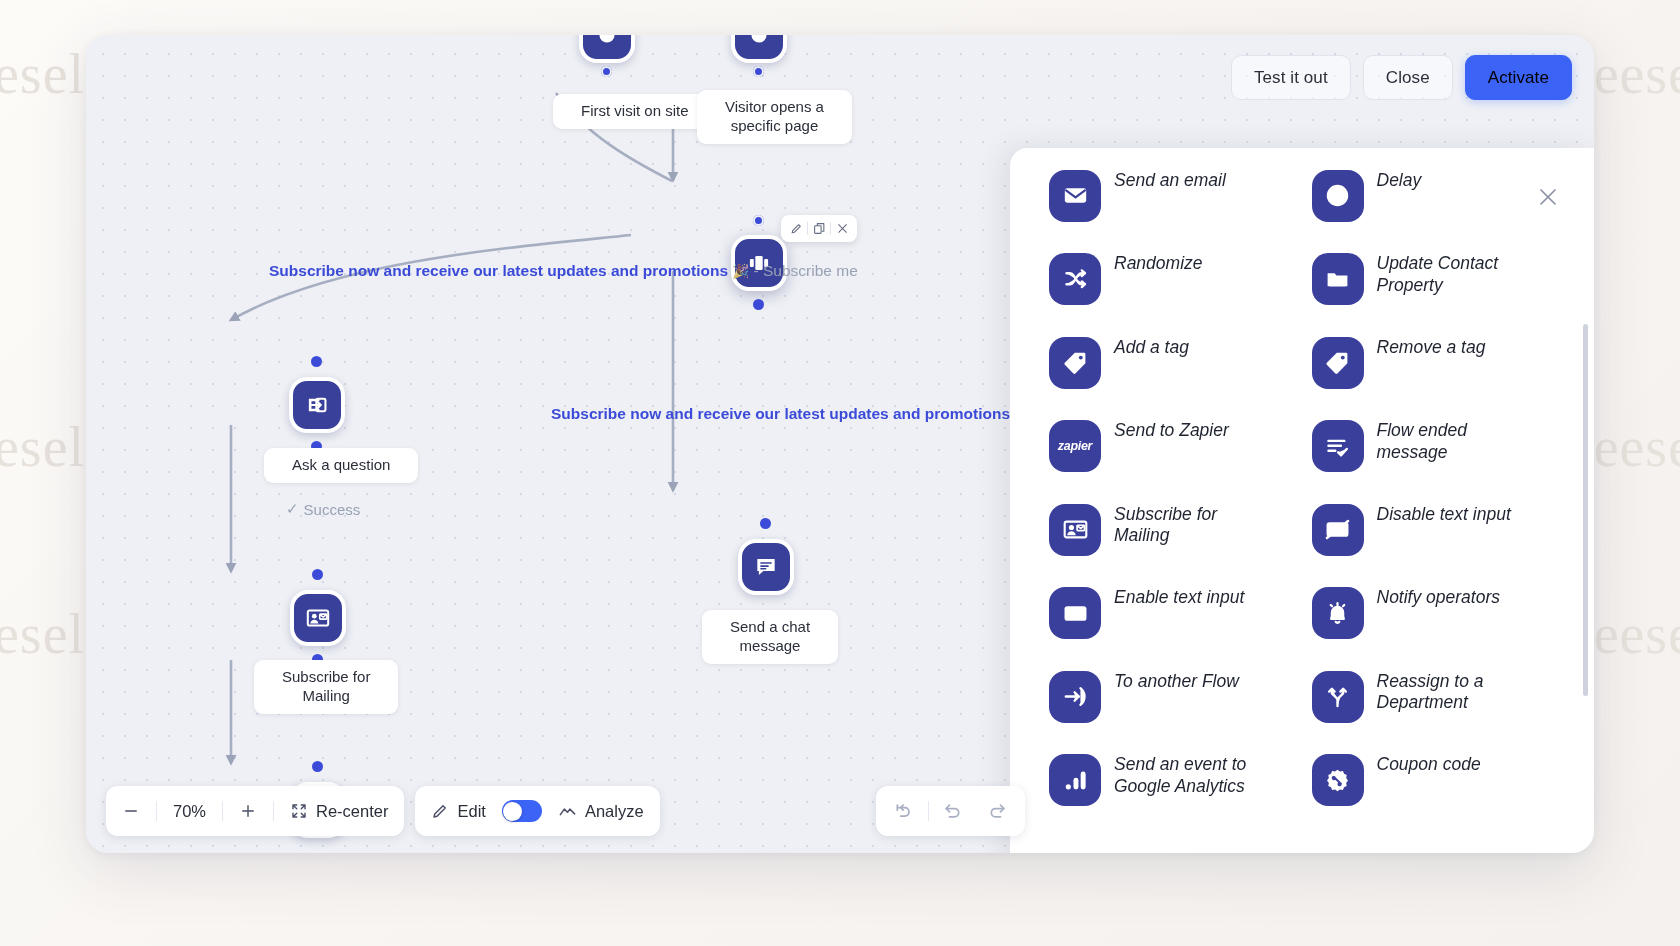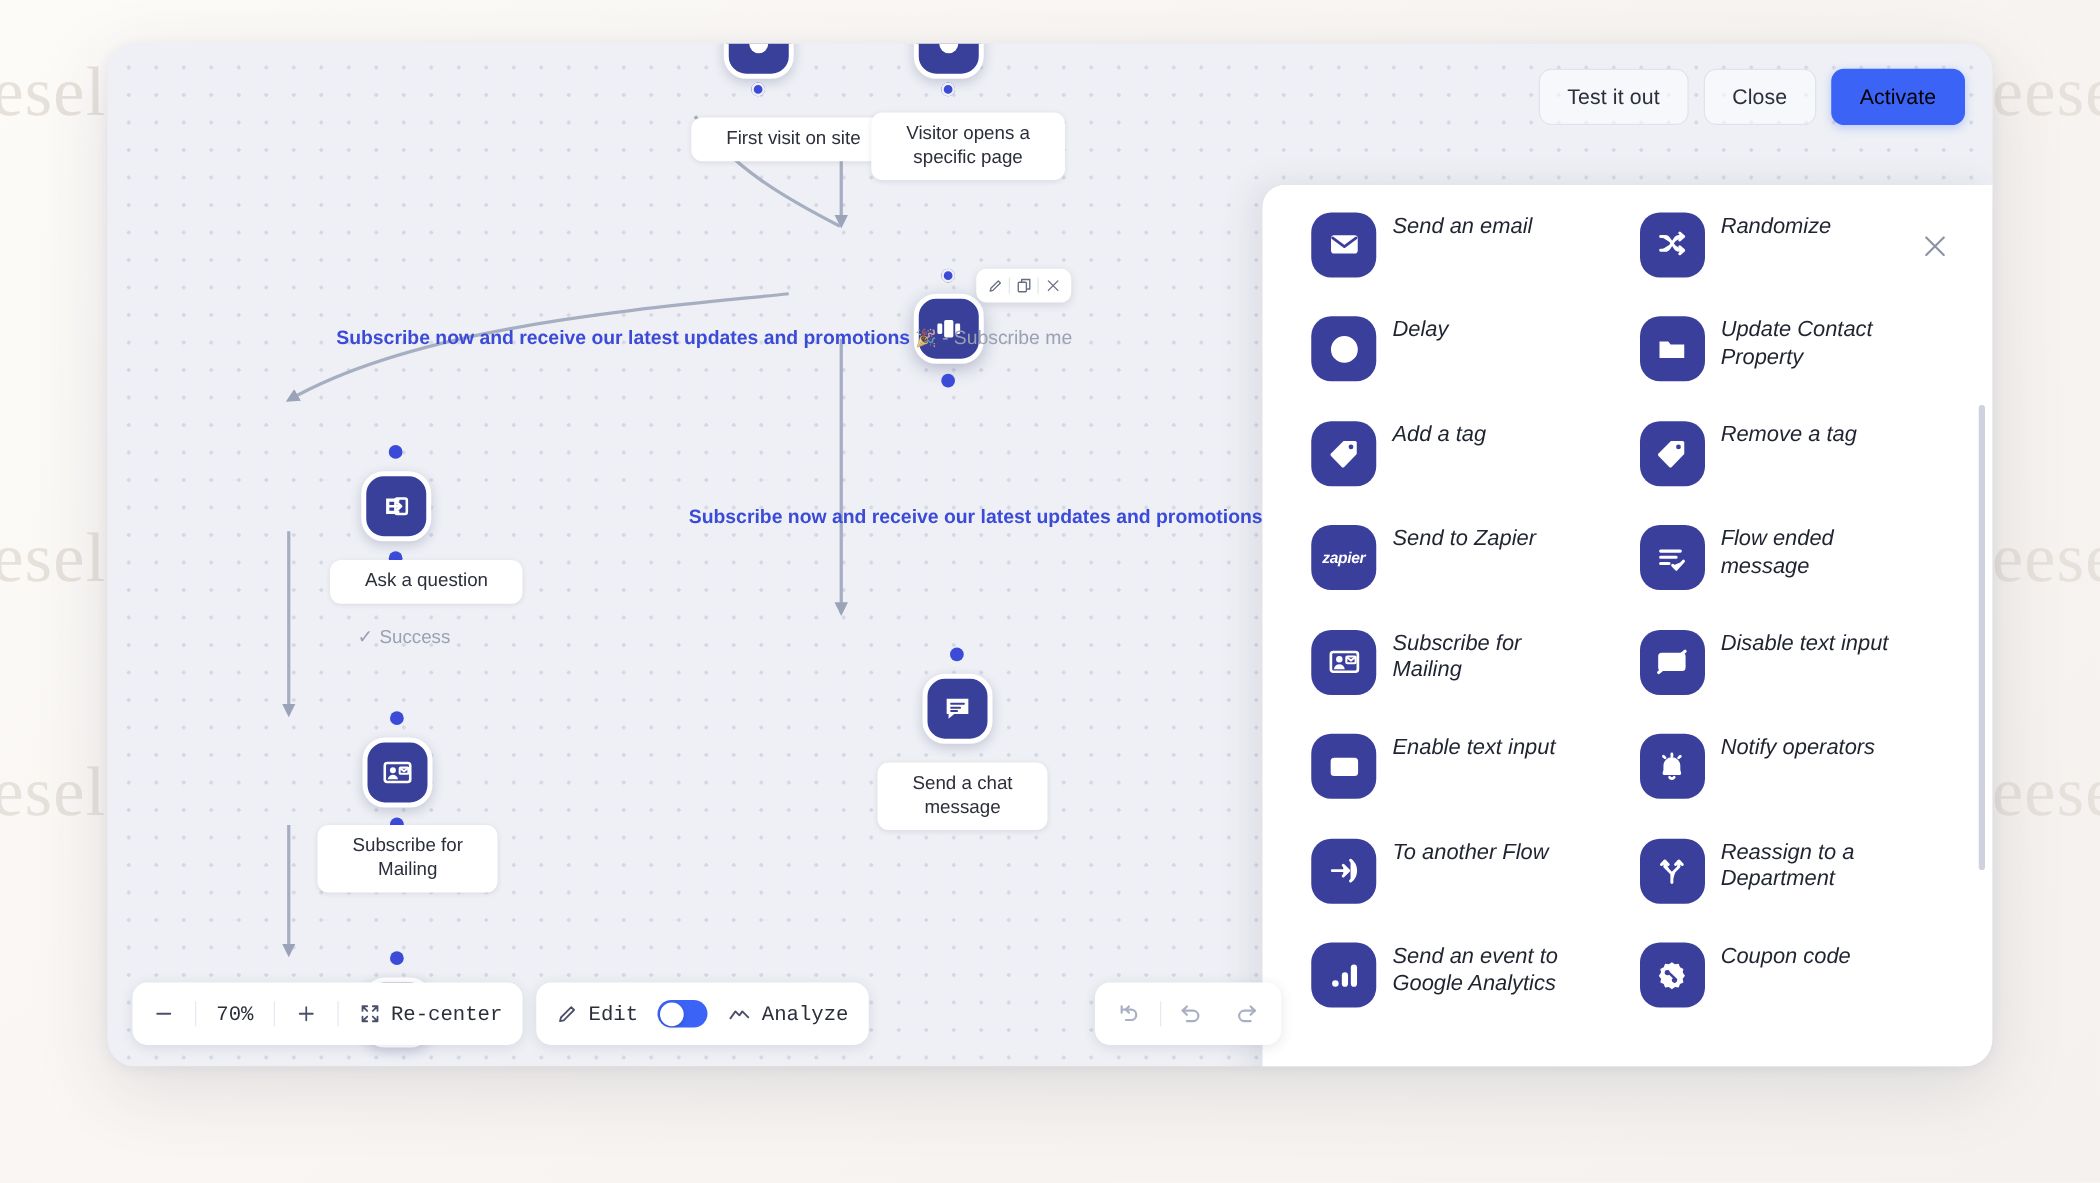--- a/index.html
+++ b/index.html
@@ -159,21 +159,20 @@
     z-index: 35;
     pointer-events: none;
   }
   .bar {
     background: #fff;
     border-radius: 12px;
     height: 50px;
     display: flex; align-items: center;
     box-shadow: 0 2px 10px rgba(60,60,90,.12);
     pointer-events: auto;
-    font-family: Liberation Mono, monospace;
   }
   .bar .cell {
     display: flex; align-items: center; justify-content: center;
     height: 100%;
     padding: 0 16px;
     cursor: pointer;
     font-size: 16.5px;
     color: #2b2f3a;
     gap: 8px;
     white-space: nowrap;
@@ -512,37 +511,37 @@
               <svg viewBox="0 0 24 24">
                   <rect x="2.5" y="5.5" width="19" height="13" rx="2.2"></rect>
                   <path d="M3.6 7.4l8.4 6.2 8.4-6.2" fill="none" stroke="#3b3f9c" stroke-width="1.9" stroke-linecap="round" stroke-linejoin="round"></path>
                 </svg>
             </div>
             <div class="plabel">Send an email</div>
           </div>
 
           <div class="pitem">
             <div class="pico">
+              <svg viewBox="0 0 24 24" fill="none" stroke="#fff" stroke-width="1.9" stroke-linecap="round">
+                  <circle cx="12" cy="12" r="8.6"></circle>
+                  <path d="M12 7.1V12l3.4 2.4"></path>
+                </svg>
+            </div>
+            <div class="plabel">Delay</div>
+          </div>
+
+          <div class="pitem">
+            <div class="pico">
               <svg viewBox="0 0 24 24" fill="none" stroke="#fff" stroke-width="2.1" stroke-linecap="round" stroke-linejoin="round">
                 <path d="M4 6.4h3.2c1.4 0 2.3.8 3 1.9l4 6c.7 1.1 1.6 1.9 3 1.9H20"></path>
                 <path d="M4 16.2h3.2c1.4 0 2.3-.8 3-1.9l4-6c.7-1.1 1.6-1.9 3-1.9H20"></path>
                 <path d="M17.6 3.9L20.4 6.4 17.6 8.9M17.6 13.7l2.8 2.5-2.8 2.5"></path>
               </svg>
             </div>
             <div class="plabel">Randomize</div>
-          </div>
-
-          <div class="pitem">
-            <div class="pico">
-              <svg viewBox="0 0 24 24" fill="none" stroke="#fff" stroke-width="1.9" stroke-linecap="round">
-                  <circle cx="12" cy="12" r="8.6"></circle>
-                  <path d="M12 7.1V12l3.4 2.4"></path>
-                </svg>
-            </div>
-            <div class="plabel">Delay</div>
           </div>
 
           <div class="pitem">
             <div class="pico">
               <svg viewBox="0 0 24 24">
                   <path d="M3.2 6.4h6.2l1.7 2.1h9.7v9.6H3.2z"></path>
                   <path d="M5 11.6h14v6.5H5z" fill="#fff"></path>
                 </svg>
             </div>
             <div class="plabel">Update Contact

